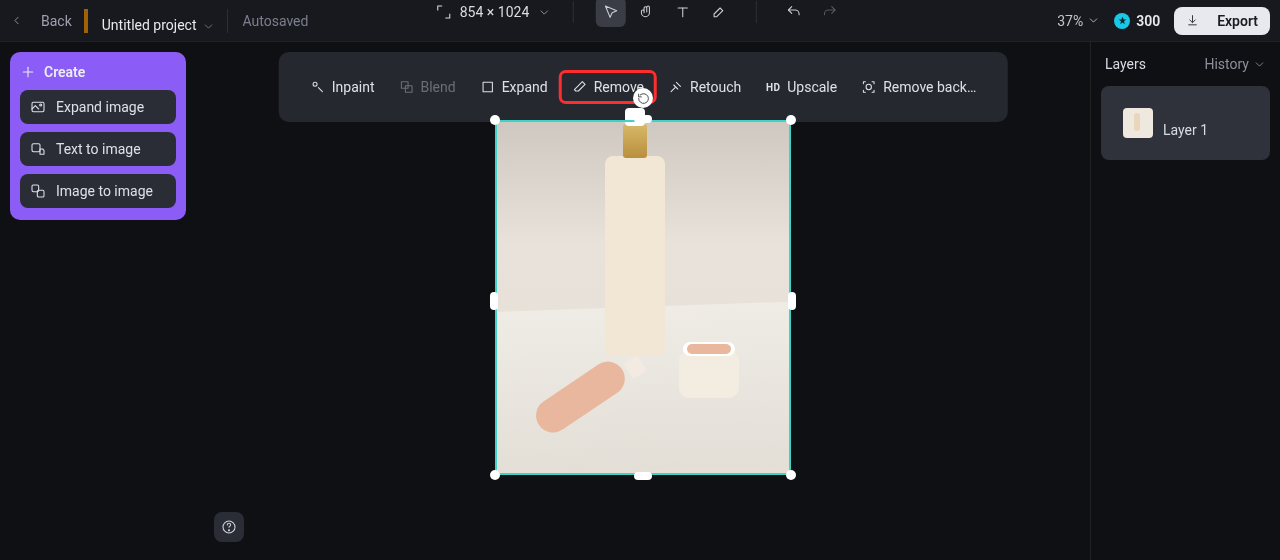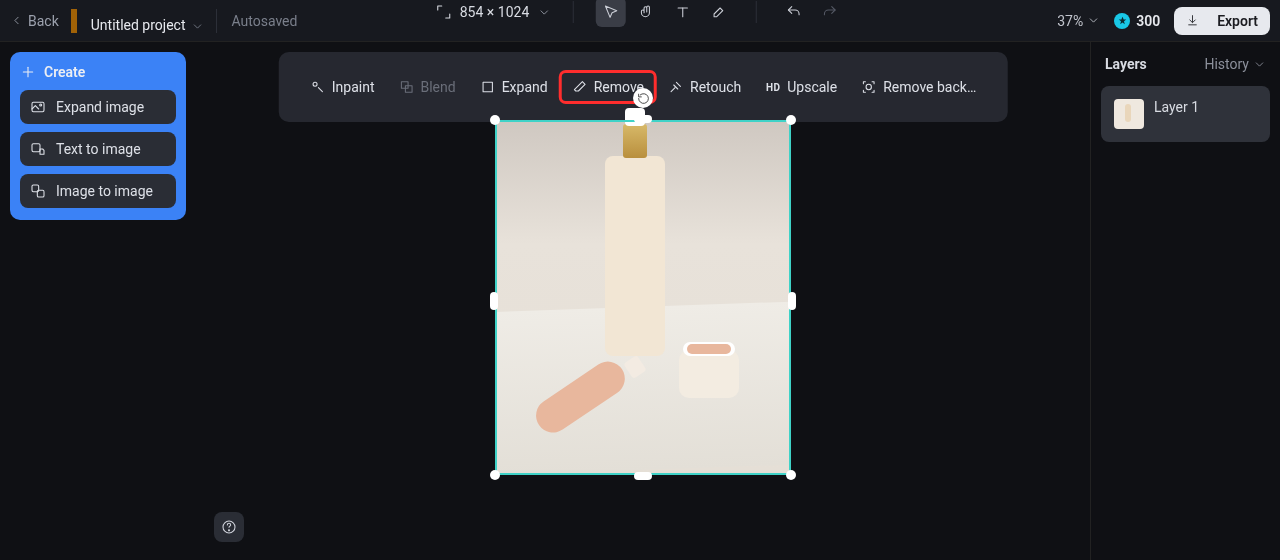--- a/index.html
+++ b/index.html
@@ -1,21 +1,21 @@
 <!DOCTYPE html>
 <html><head>
 <meta charset="utf-8">
 <style>
   html,body{margin:0;padding:0;width:1280px;height:560px;background:#0f1014;color:#d8dbe2;font-family:-apple-system,BlinkMacSystemFont,"Segoe UI",Roboto,Arial,sans-serif;font-size:14px;overflow:hidden}
   *{box-sizing:border-box}
 
   
   .topbar{height:42px;display:flex;align-items:center;padding:0 10px;background:#17191f;border-bottom:1px solid #222}
   .tb-left{display:flex;align-items:center;gap:14px}
-  .back{display:flex;align-items:center;gap:5px;color:#9ca1ad;cursor:pointer;padding-right:12px;border-right:6px solid #a16207;height:24px}
+  .back{display:flex;align-items:center;gap:18px;color:#9ca1ad;cursor:pointer;padding-right:12px;border-right:4px solid #a16207;height:24px}
   .proj{display:flex;align-items:flex-end;gap:6px;color:#e7e9ee;padding-right:12px;border-right:1px solid #2c2f38;height:24px}
   .proj .chev{color:#7a7f8b}
   .autosaved{color:#7a7f8b}
   .tb-center{position:absolute;left:50%;top:0;height:24px;transform:translateX(-50%);display:flex;align-items:center;gap:18px}
   .dims{display:flex;align-items:center;gap:8px}
   .dims .chev{color:#9ca1ad}
   .toolgroup{display:flex;align-items:center;gap:6px}
   .tool{width:30px;height:30px;display:flex;align-items:center;justify-content:center;border-radius:6px;color:#cbced6}
   .tool.active{background:#3a3d46}
   .tool.disabled{color:#555965}
@@ -23,31 +23,31 @@
   .tb-right{margin-left:auto;display:flex;align-items:center;gap:14px}
   .zoom{display:flex;align-items:center;gap:4px;color:#c2c5cd}
   .credits{display:flex;align-items:center;gap:6px;color:#e7e9ee;font-weight:600}
   .credit-dot{width:16px;height:16px;border-radius:50%;background:#19c7e6;display:flex;align-items:center;justify-content:center}
   .credit-dot svg{width:9px;height:9px}
   .export{display:flex;align-items:center;gap:18px;background:#e7e9ee;color:#1b1c21;padding:6px 12px;border-radius:8px;font-weight:600}
 
   
   .main{position:relative;display:flex;height:518px}
   .left-sidebar{width:196px;padding:10px}
-  .create-panel{background:#3b82f6;border-radius:10px;padding:12px 10px}
+  .create-panel{background:#8b5cf6;border-radius:10px;padding:12px 10px}
   .create-head{display:flex;align-items:center;gap:8px;color:#eceef3;font-weight:600;margin-bottom:10px}
   .create-btn{display:flex;align-items:center;gap:10px;background:#2a2d35;border-radius:8px;padding:9px 10px;margin-top:8px;color:#dde0e7;cursor:pointer}
   .create-btn:first-of-type{margin-top:6px}
 
   .canvas{flex:1;position:relative}
   .right-sidebar{width:190px;border-left:1px solid #222;padding:4px 6px}
   .layers-head{display:flex;align-items:center;justify-content:space-between;padding:10px 8px}
-  .layers-head .tabs{display:flex;gap:14px;font-weight:700}
+  .layers-head .tabs{display:flex;gap:14px;font-weight:400}
   .layers-head .hist{color:#8c909b;display:flex;align-items:center;gap:4px}
-  .layer-row{display:flex;align-items:flex-start;gap:10px;background:#2f323a;border-radius:8px;padding:13px;margin:4px}
+  .layer-row{display:flex;align-items:flex-end;gap:10px;background:#2f323a;border-radius:8px;padding:22px;margin:4px}
   .thumb{width:30px;height:30px;border-radius:4px;background:linear-gradient(#efe8df,#efe8df);position:relative;overflow:hidden}
   .thumb::after{content:"";position:absolute;left:11px;top:5px;width:6px;height:18px;background:#e9d6bb;border-radius:3px}
 
   
   .actions{position:absolute;top:10px;left:50%;transform:translateX(-50%);background:#262830;border-radius:10px;padding:21px;display:flex;align-items:center;gap:4px}
   .act{display:flex;align-items:center;gap:6px;color:#dde0e7;padding:6px 10px;border-radius:6px;cursor:pointer;white-space:nowrap}
   .act.disabled{color:#6a6e79}
   .act.highlight{outline:3px solid #ff2d2d;outline-offset:0;border-radius:4px}
   .act .ic{width:16px;height:16px;display:inline-flex;align-items:center;justify-content:center}
   .act .hd{font-size:10px;font-weight:700;letter-spacing:0.5px}

